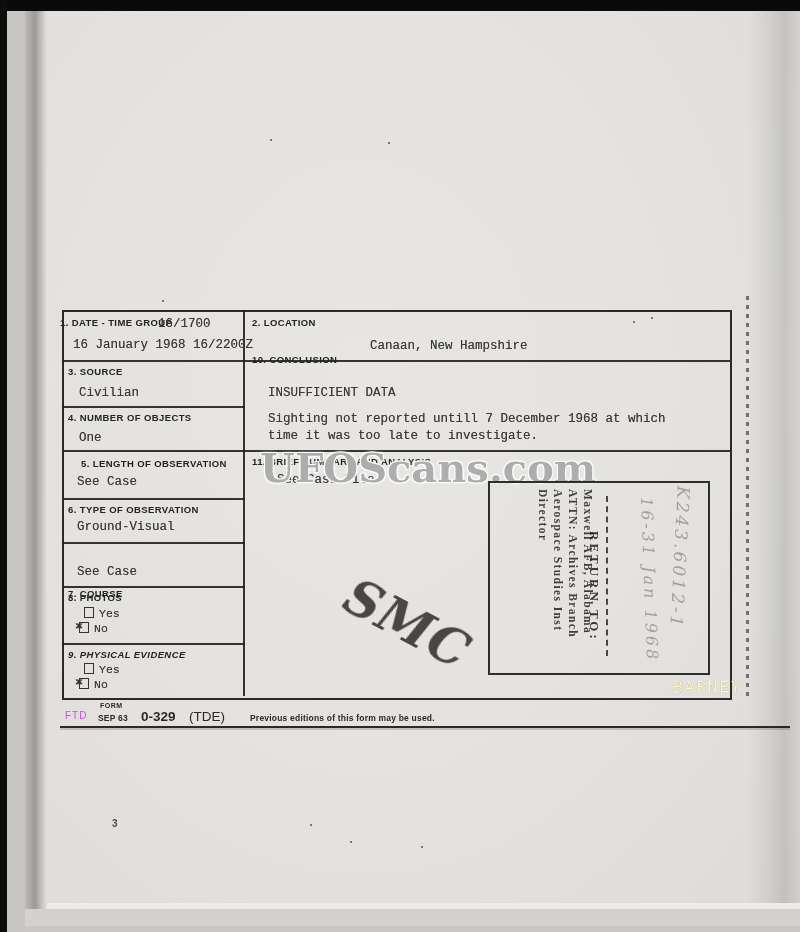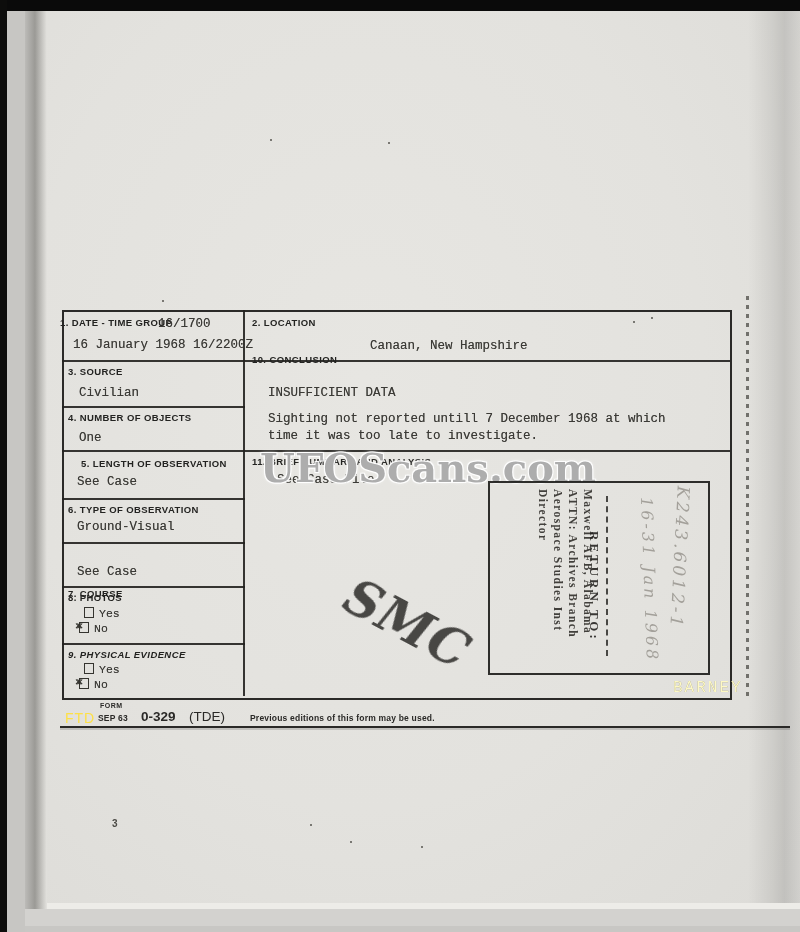--- a/index.html
+++ b/index.html
@@ -159,21 +159,21 @@
   <div class="abs dashline" style="left:606px;top:496px;height:160px;"></div>
 
   <div class="abs vtext pencil" style="left:641px;top:497px;font-size:16px;transform:rotate(-2deg);">16-31 Jan 1968</div>
   <div class="abs vtext pencil" style="left:671px;top:486px;font-size:17px;transform:rotate(3deg);">K243.6012-1</div>
 
   <div class="abs mono" style="left:629px;top:679px;font-size:16px;letter-spacing:2px;color:#fef9c3;margin-left:44px;">BARNEY</div>
 
   <div class="abs perf" style="left:746px;top:296px;height:404px;"></div>
 
   <div class="abs tiny" style="left:100px;top:702px;">FORM</div>
-  <div class="abs" style="left:65px;top:710px;font-size:14px;letter-spacing:1px;color:#fde047;">FTD</div>
+  <div class="abs" style="left:65px;top:710px;font-size:10px;letter-spacing:1px;color:#d946ef;">FTD</div>
   <div class="abs small" style="left:98px;top:713px;">SEP 63</div>
   <div class="abs" style="left:141px;top:709px;font-size:13.5px;font-weight:bold;color:#2a2927;">0-329</div>
   <div class="abs" style="left:189px;top:709px;font-size:13.5px;color:#2a2927;">(TDE)</div>
   <div class="abs small" style="left:250px;top:713px;">Previous editions of this form may be used.</div>
   <div class="abs rule" style="left:60px;top:726px;width:730px;height:2px;box-shadow:0 2px 0 rgba(0,0,0,.15);"></div>
 
   <div class="abs" style="left:112px;top:818px;font-size:10px;font-weight:bold;color:#4c4b46;">3</div>
 
 </div>
 

